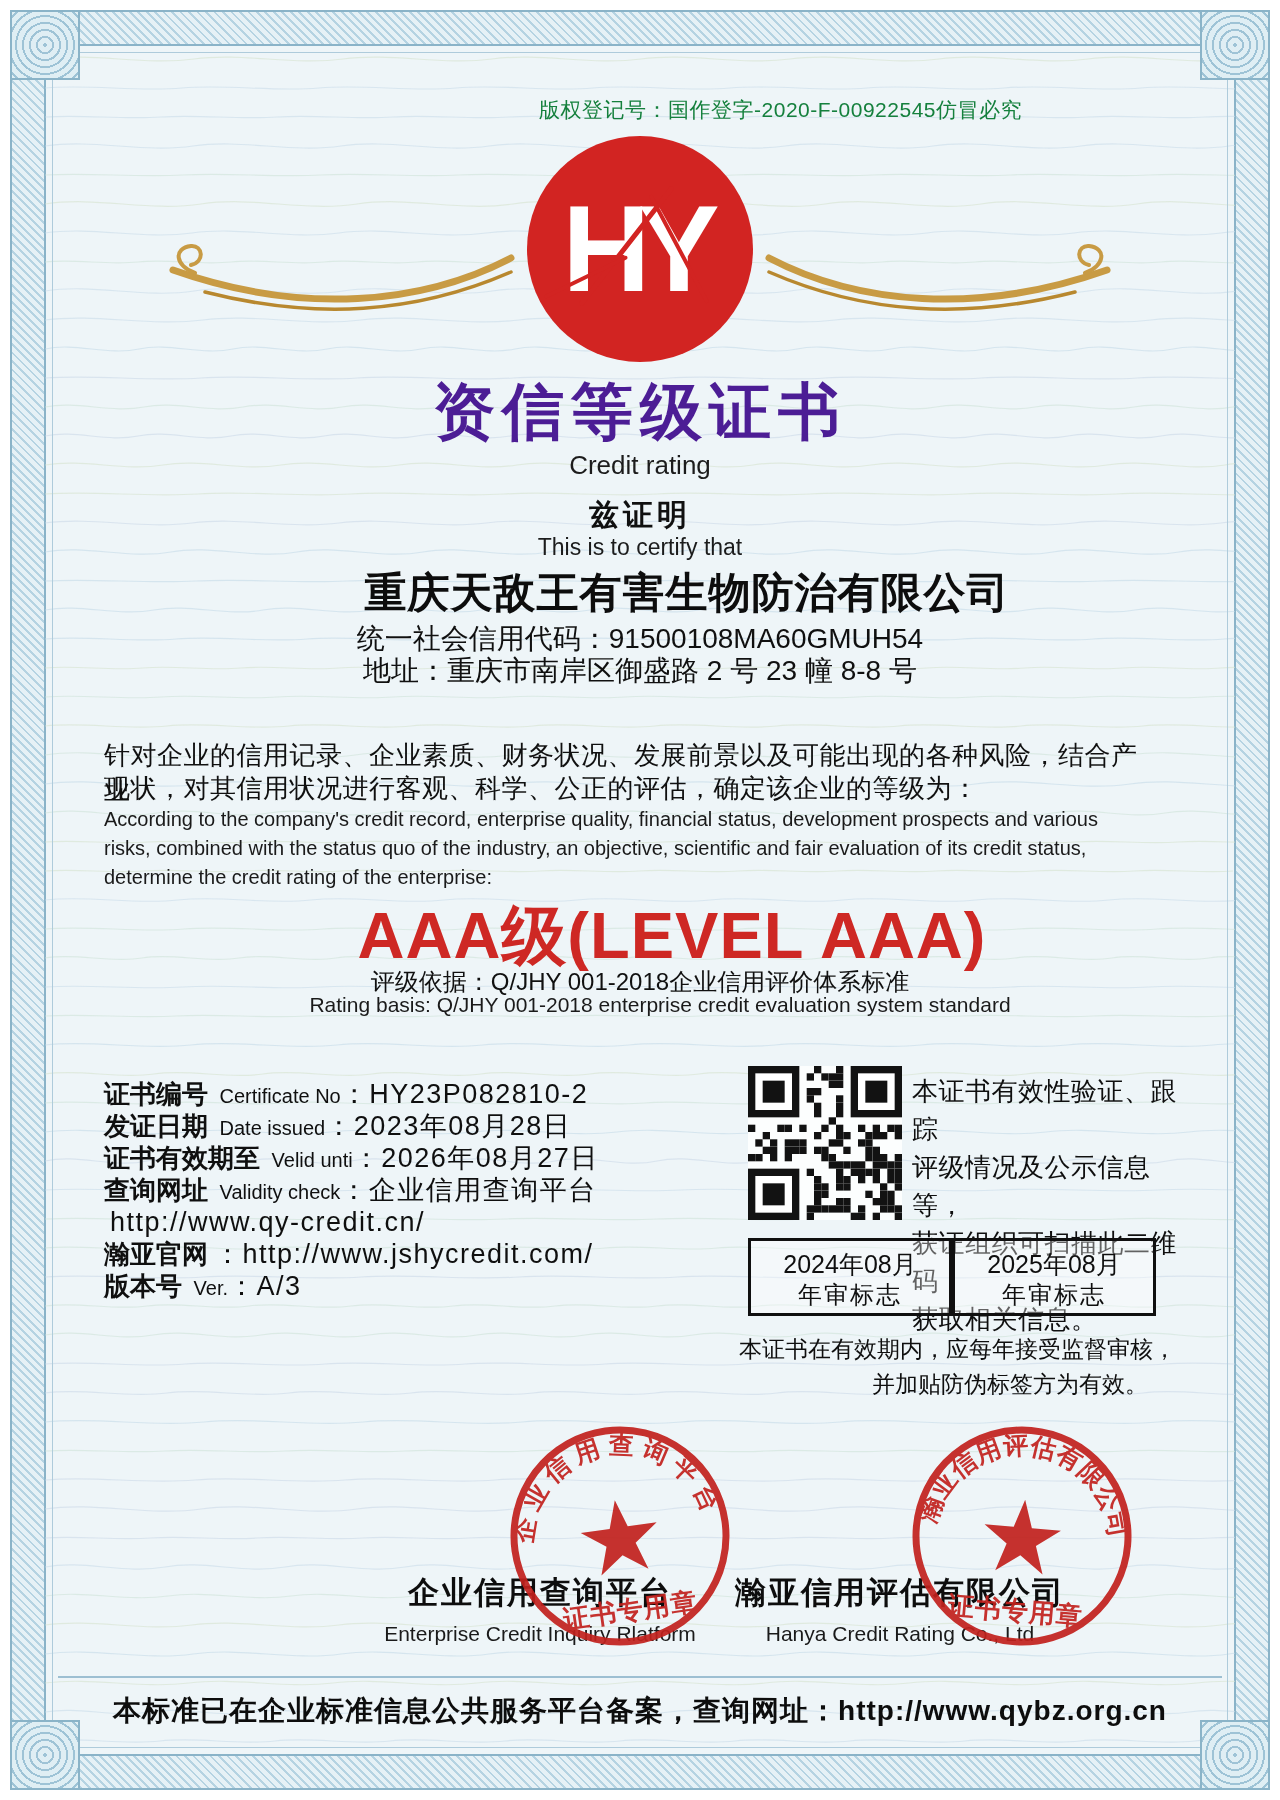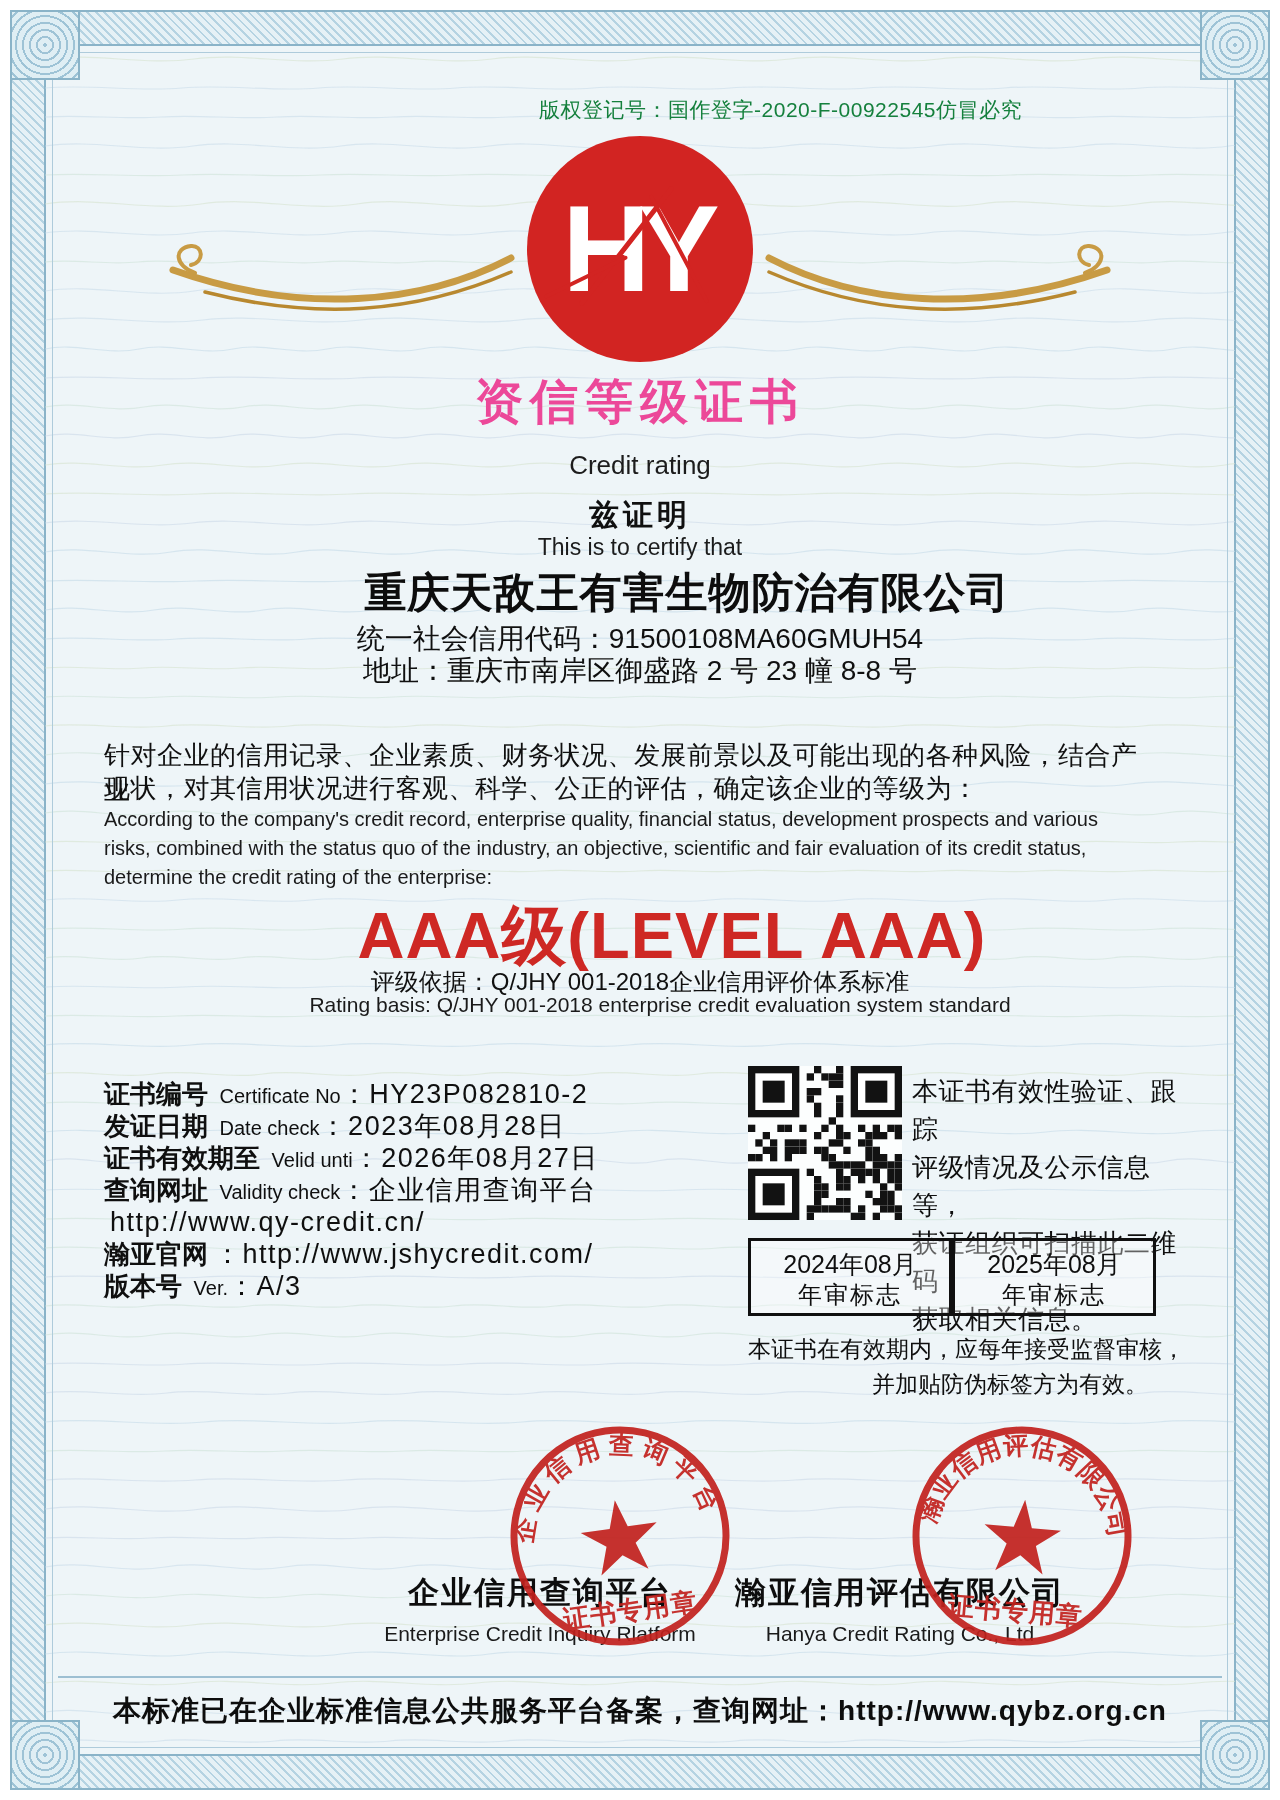--- a/index.html
+++ b/index.html
@@ -20,21 +20,21 @@
   .logo{left:527px;top:136px;width:226px;height:226px;border-radius:50%;background:#d22422;
     display:flex;align-items:center;justify-content:center;overflow:hidden;}
   .logo-text{color:#fff;font-size:122px;font-weight:800;letter-spacing:-12px;transform:translateX(-5px);line-height:1;}
   .crack{position:absolute;background:#d22422;border-radius:2px;}
   .ck1{width:5px;height:150px;left:97px;top:35px;transform:rotate(38deg);}
   .ck2{width:4px;height:122px;left:150px;top:52px;transform:rotate(-28deg);}
   .ck3{width:4px;height:92px;left:57px;top:95px;transform:rotate(64deg);}
   .flourish{top:220px;width:352px;height:96px;}
   .fl-left{left:163px;}
   .fl-right{left:765px;transform:scaleX(-1);}
-  .title-zh{top:370px;font-size:48px;font-weight:800;color:#ec4899;letter-spacing:7px;}
+  .title-zh{top:370px;font-size:62px;font-weight:800;color:#4c1d95;letter-spacing:7px;}
   .title-en{top:450px;font-size:26px;color:#1c1c1c;}
   .certify-zh{top:495px;font-size:30px;font-weight:600;color:#101010;letter-spacing:4px;}
   .certify-en{top:534px;font-size:23px;color:#1c1c1c;}
   .company{top:565px;font-size:42px;font-weight:800;color:#0d0d0d;letter-spacing:1px;padding-left:47px;}
   .credit-code{top:620px;font-size:28px;color:#101010;}
   .address{top:652px;font-size:28px;color:#101010;}
   .stmt-zh{left:104px;width:1042px;font-size:26px;color:#101010;letter-spacing:.5px;}
   .sz0{top:738px}.sz1{top:771px}
   .stmt-en{left:104px;width:1050px;font-size:20px;color:#1a1a1a;}
   .se0{top:808px}.se1{top:837px}.se2{top:866px}
@@ -49,21 +49,21 @@
   .lv{font-size:27px;letter-spacing:1.5px;}
   
   .qr{left:748px;top:1066px;width:154px;height:154px;background:#fcfefe;}
   .qr-note{left:912px;top:1072px;width:266px;}
   .qr-note div{font-size:26px;line-height:38px;color:#0f0f0f;letter-spacing:.5px;}
   .stamps{left:748px;top:1238px;display:flex;gap:0;}
   .stamp{width:204px;height:78px;border:3px solid #101010;box-sizing:border-box;text-align:center;
     background:rgba(255,255,255,.35);padding-top:7px;}
   .s-period{font-size:25px;color:#0f0f0f;line-height:32px;}
   .s-label{font-size:24px;color:#0f0f0f;line-height:30px;letter-spacing:2px;}
-  .vnote1{top:1334px;right:95px;font-size:23px;color:#0f0f0f;}
+  .vnote1{top:1334px;right:104px;font-size:23px;color:#0f0f0f;}
   .vnote2{top:1369px;right:132px;font-size:23px;color:#0f0f0f;}
   
   .org{position:absolute;width:420px;text-align:center;z-index:3;}
   .org-left{left:330px;top:1572px;}
   .org-right{left:690px;top:1572px;}
   .org-zh{font-size:31px;font-weight:700;color:#0d0d0d;letter-spacing:2px;}
   .org-en{font-size:21px;color:#1a1a1a;margin-top:8px;}
   .seal{position:absolute;width:232px;height:232px;z-index:4;opacity:.92;}
   .seal-left{left:504px;top:1420px;transform:rotate(-8deg);}
   .seal-right{left:906px;top:1420px;transform:rotate(5deg);}
@@ -177,21 +177,21 @@
   <div class="abs stmt-en se1">risks, combined with the status quo of the industry, an objective, scientific and fair evaluation of its credit status,</div>
   <div class="abs stmt-en se2">determine the credit rating of the enterprise:</div>
 
   <div class="abs ctr rating">AAA级(LEVEL AAA)</div>
   <div class="abs ctr basis-zh">评级依据：Q/JHY 001-2018企业信用评价体系标准</div>
   <div class="abs ctr basis-en">Rating basis: Q/JHY 001-2018 enterprise credit evaluation system standard</div>
 
   <div class="abs details">
   <div class="detail-row"><span class="lz">证书编号</span><span class="le"> Certificate No</span><span class="lv">：HY23P082810-2</span></div>
 
-  <div class="detail-row"><span class="lz">发证日期</span><span class="le"> Date check</span><span class="lv">：2023年08月28日</span></div>
+  <div class="detail-row"><span class="lz">发证日期</span><span class="le"> Date issued</span><span class="lv">：2023年08月28日</span></div>
 
   <div class="detail-row"><span class="lz">证书有效期至</span><span class="le"> Velid unti</span><span class="lv">：2026年08月27日</span></div>
 
   <div class="detail-row"><span class="lz">查询网址</span><span class="le"> Validity check</span><span class="lv">：企业信用查询平台</span></div>
 
   <div class="detail-row"><span class="lz"></span><span class="le"></span><span class="lv">http://www.qy-credit.cn/</span></div>
 
   <div class="detail-row"><span class="lz">瀚亚官网</span><span class="le"></span><span class="lv">：http://www.jshycredit.com/</span></div>
 
   <div class="detail-row"><span class="lz">版本号</span><span class="le"> Ver.</span><span class="lv">：A/3</span></div>

